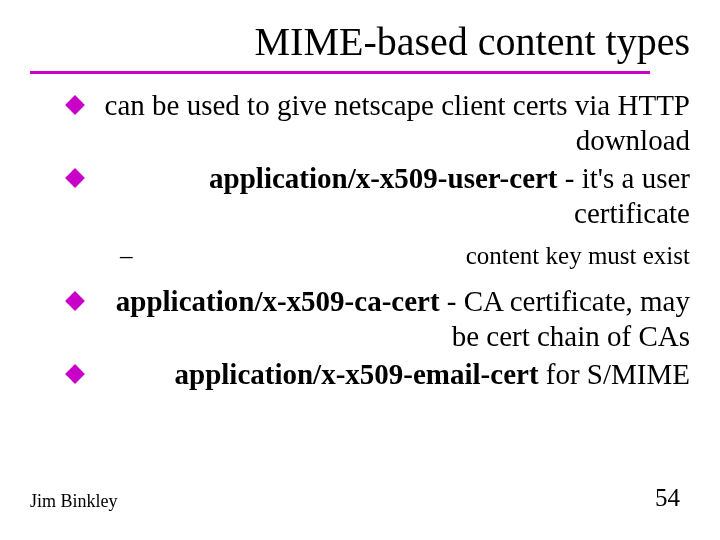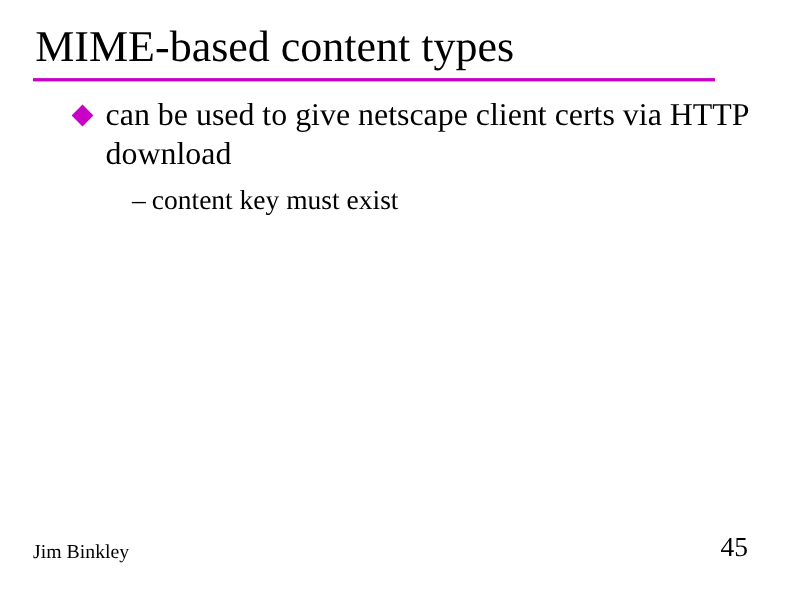--- a/index.html
+++ b/index.html
@@ -13,28 +13,30 @@
     overflow: hidden;
   }
   .slide {
     padding: 18px 30px 0 30px;
   }
   .title {
     font-size: 40px;
     font-weight: normal;
     margin-bottom: 6px;
     margin-left: 2px;
+    text-align: right;
   }
   .underline {
     border-top: 3px solid #c800c8;
     margin: 0 0 14px 0;
     width: 620px;
   }
   .content {
     padding-left: 66px;
+    text-align: right;
   }
   .bullet {
     position: relative;
     font-size: 29px;
     line-height: 1.22;
     margin-bottom: 2px;
     padding-left: 0;
   }
   .bullet .diamond {
     position: absolute;
@@ -79,24 +81,36 @@
   <h1 class="title">MIME-based content types</h1>
   <div class="underline"></div>
 
   <div class="content">
 
     <div class="bullet">
       <span class="diamond"></span>
       <span>can be used to give netscape client certs via HTTP download</span>
     </div>
 
+    <div class="bullet">
+      <span class="diamond"></span>
+      <span class="bold">application/x-x509-user-cert</span><span> - it's a user certificate</span>
+    </div>
 
     <div class="sub">
       <span>content key must exist</span>
     </div>
 
+    <div class="bullet">
+      <span class="diamond"></span>
+      <span class="bold">application/x-x509-ca-cert</span><span> - CA certificate, may be cert chain of  CAs</span>
+    </div>
 
+    <div class="bullet">
+      <span class="diamond"></span>
+      <span class="bold">application/x-x509-email-cert</span><span> for S/MIME</span>
+    </div>
 
   </div>
 </div>
 
 <div class="footer-author">Jim Binkley</div>
-<div class="footer-page">45</div>
+<div class="footer-page">54</div>
 
 </body></html>

